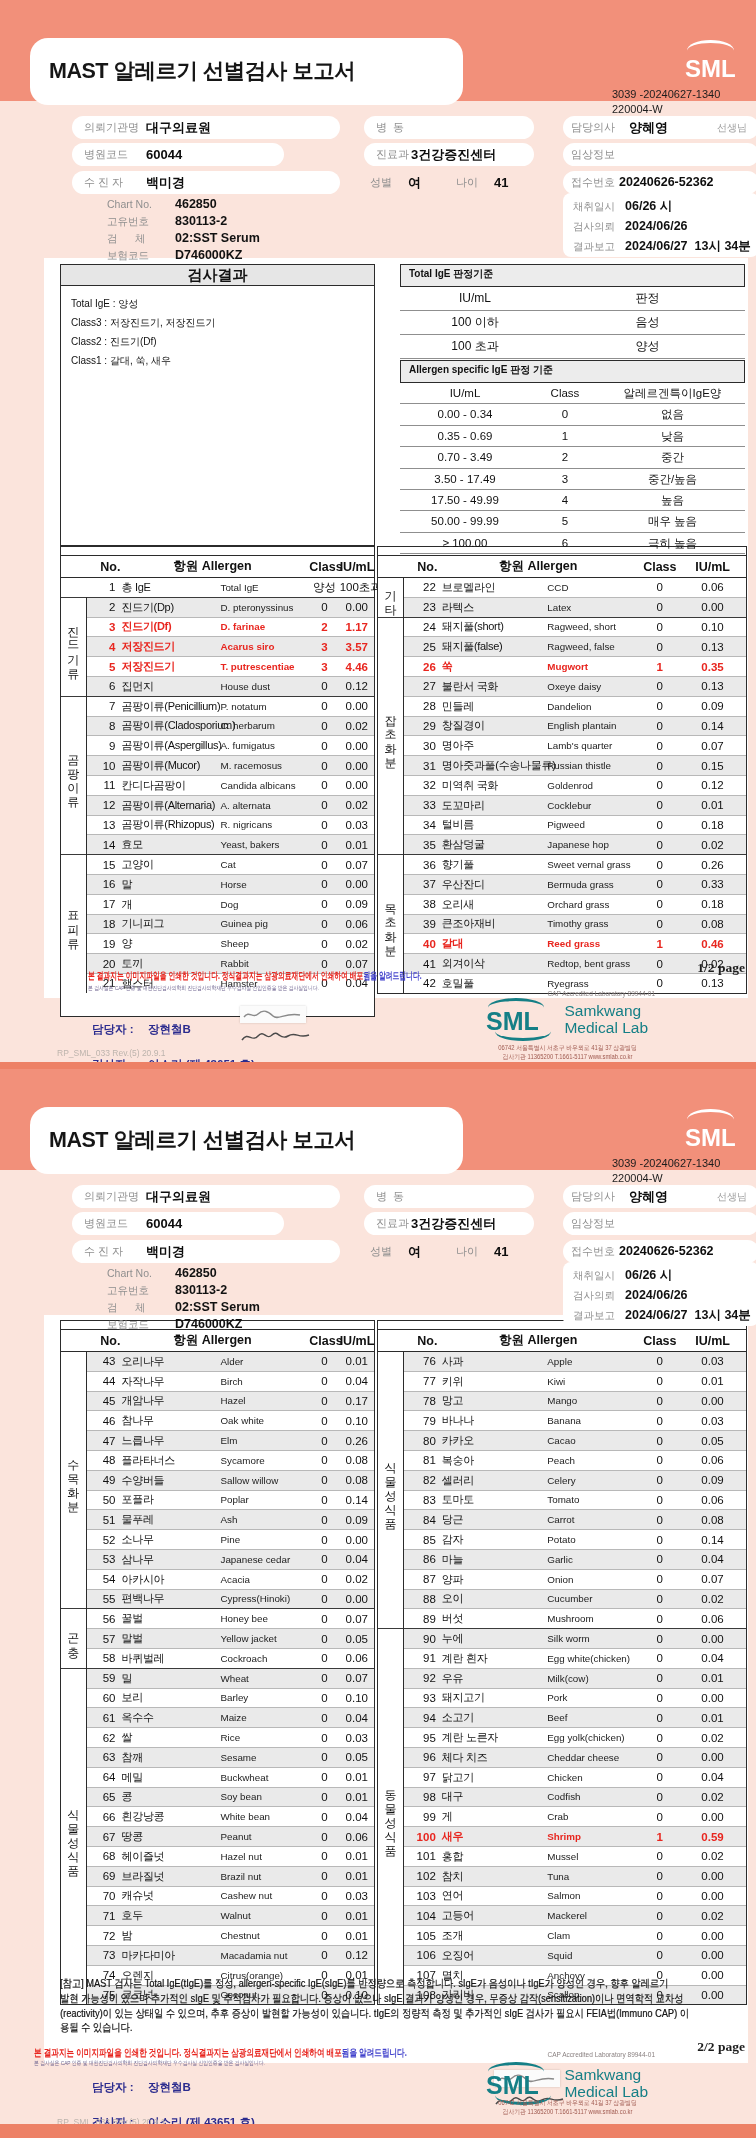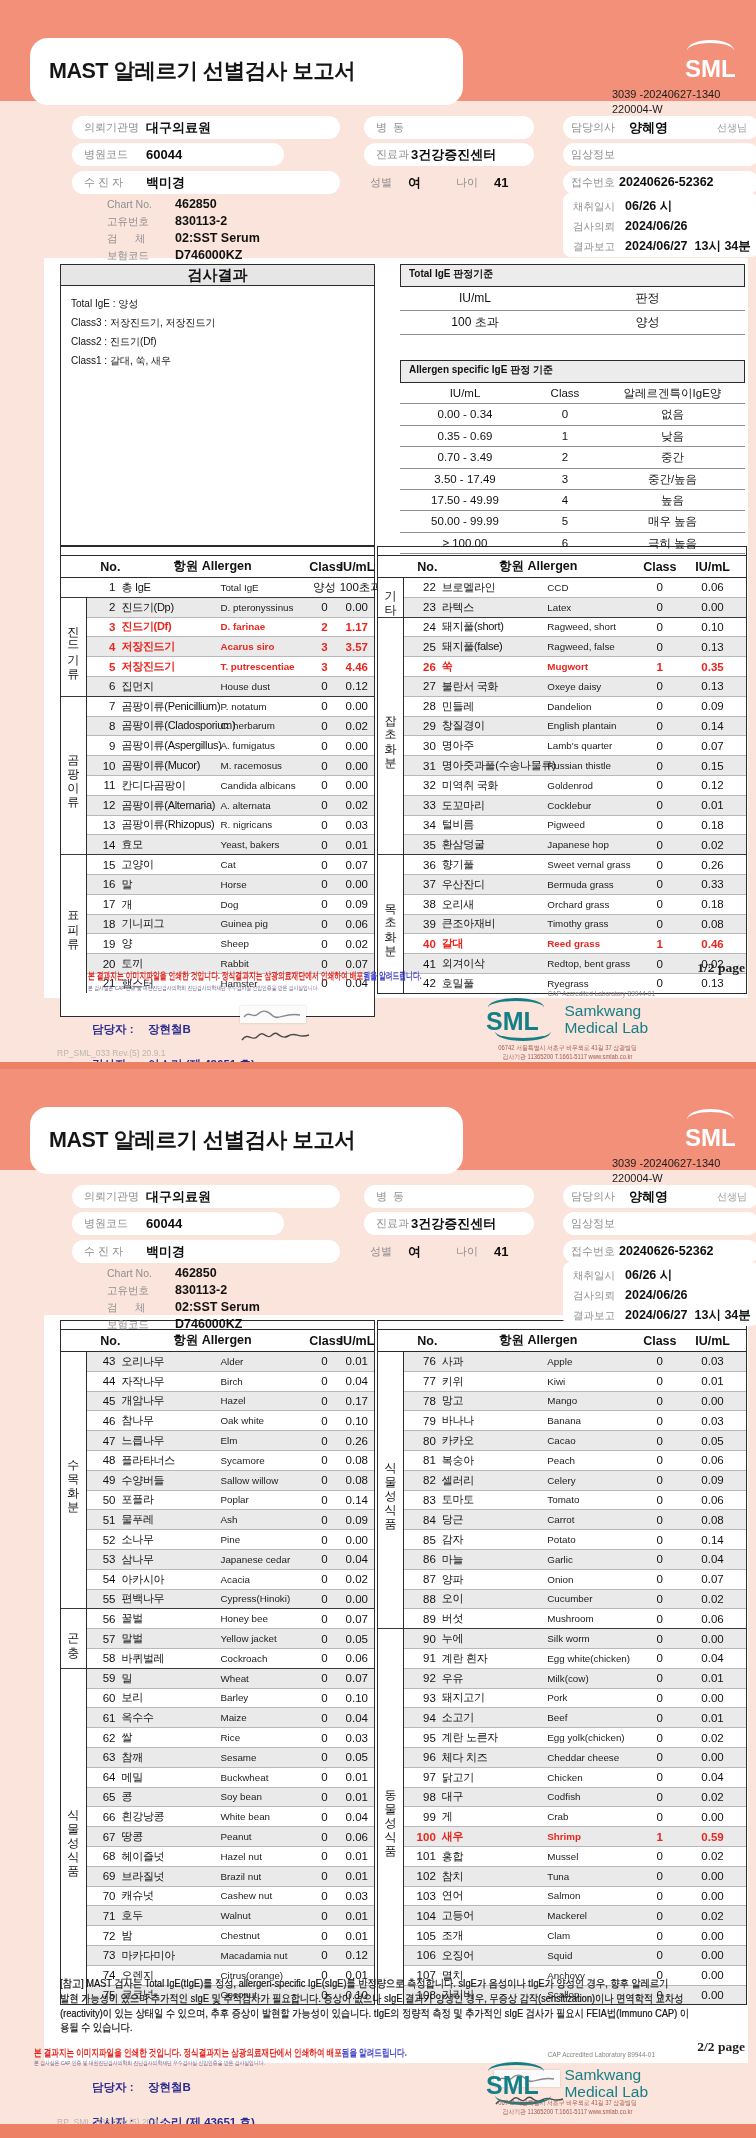--- a/index.html
+++ b/index.html
@@ -176,20 +176,24 @@
     </div>
 
     <div class="cri tige only-p1">
       <div class="cri-h">Total IgE 판정기준</div>
       <div class="tige-rows">
         <div class="crow">
           <span>IU/mL</span>
           <span>판정</span>
         </div>
         <div class="crow">
+          <span>100 이하</span>
+          <span>음성</span>
+        </div>
+        <div class="crow">
           <span>100 초과</span>
           <span>양성</span>
         </div>
       </div>
     </div>
     <div class="cri asige only-p1">
       <div class="cri-h">Allergen specific IgE 판정 기준</div>
       <div class="asige-rows">
         <div class="crow">
           <span>IU/mL</span>

